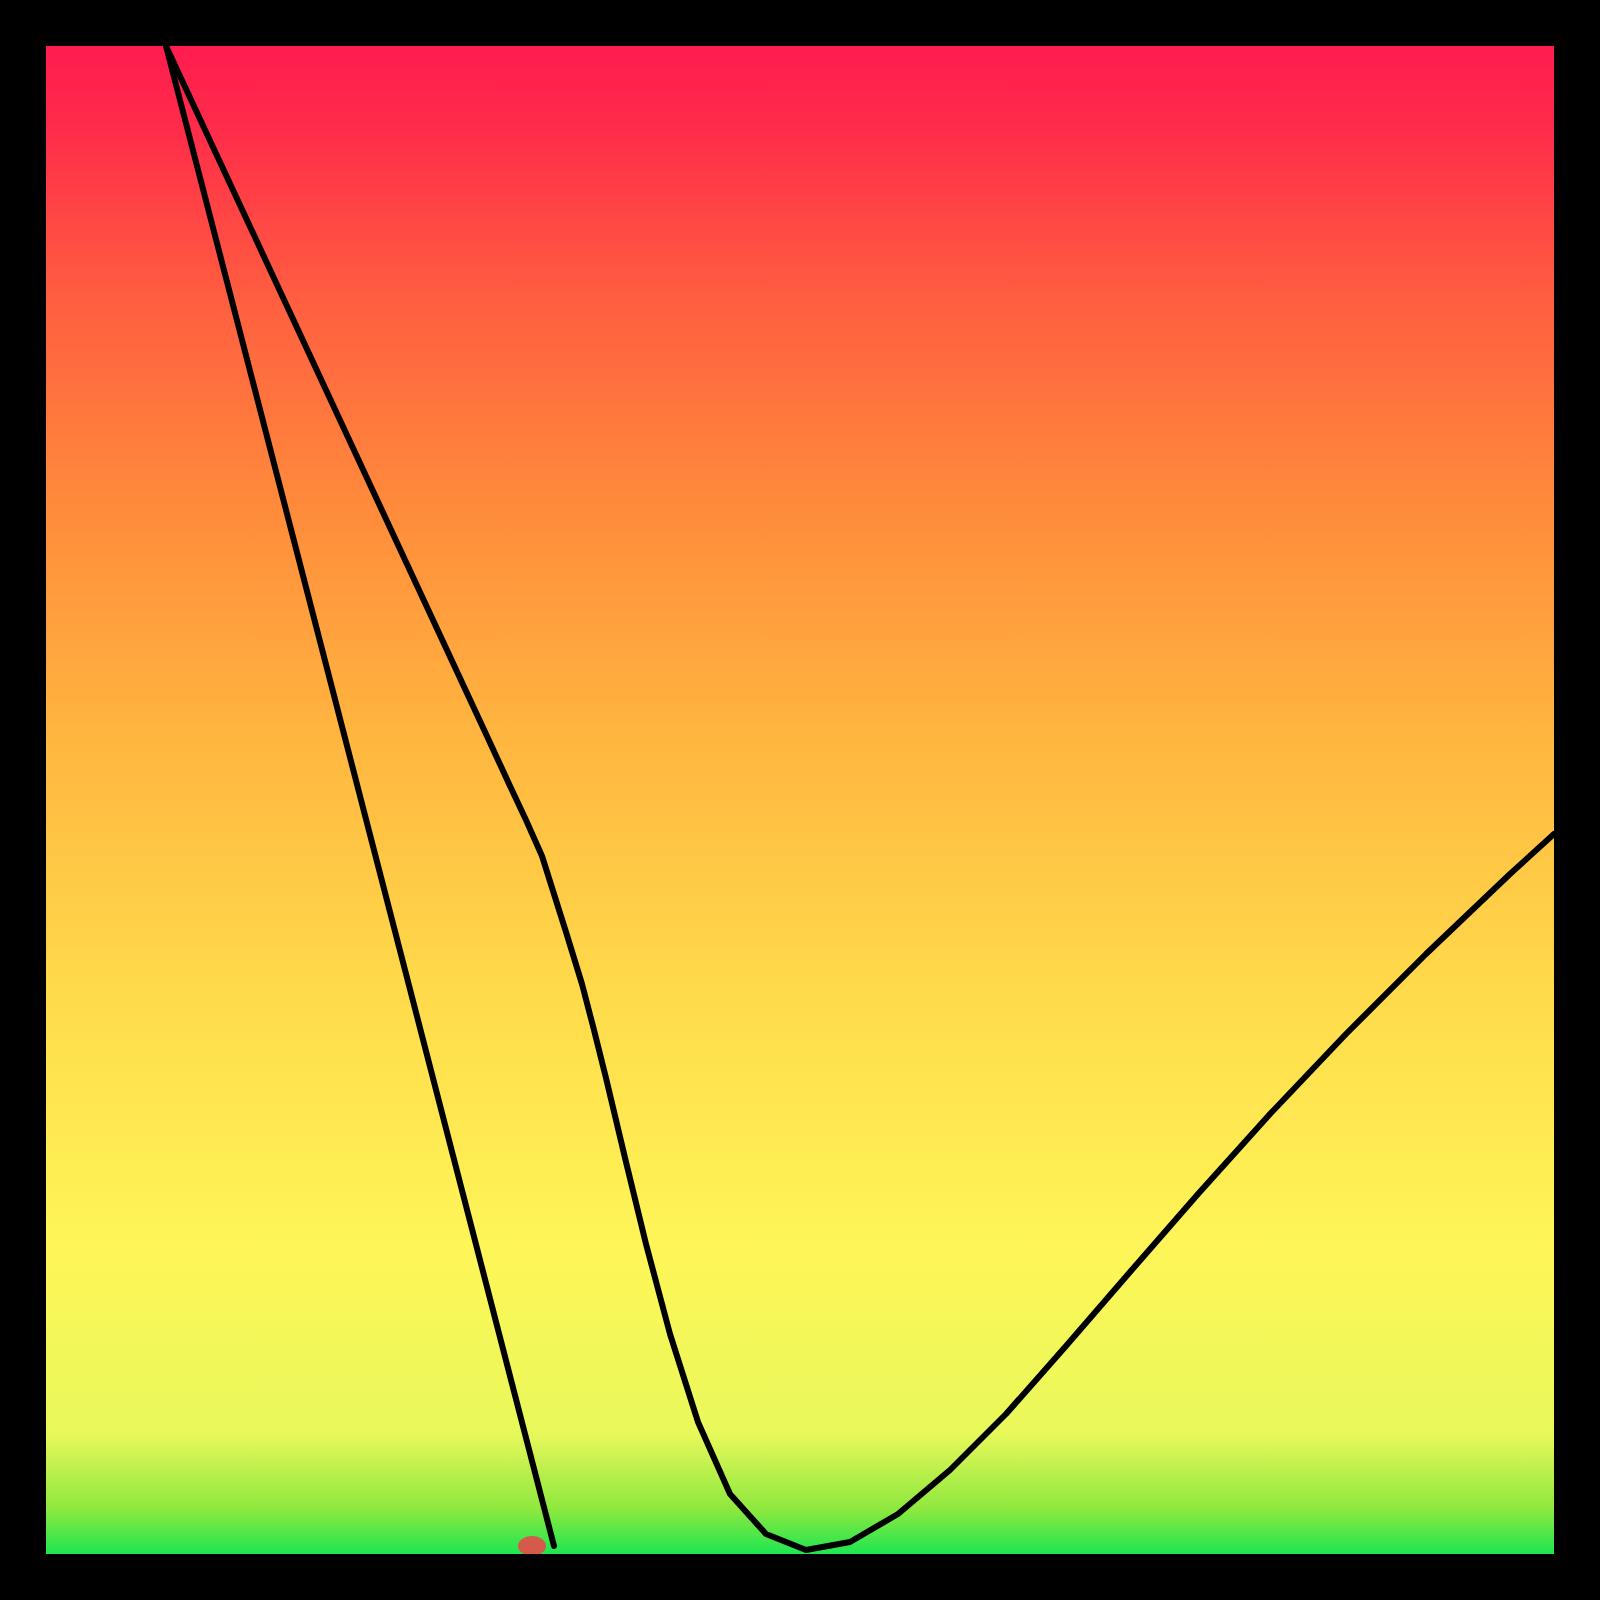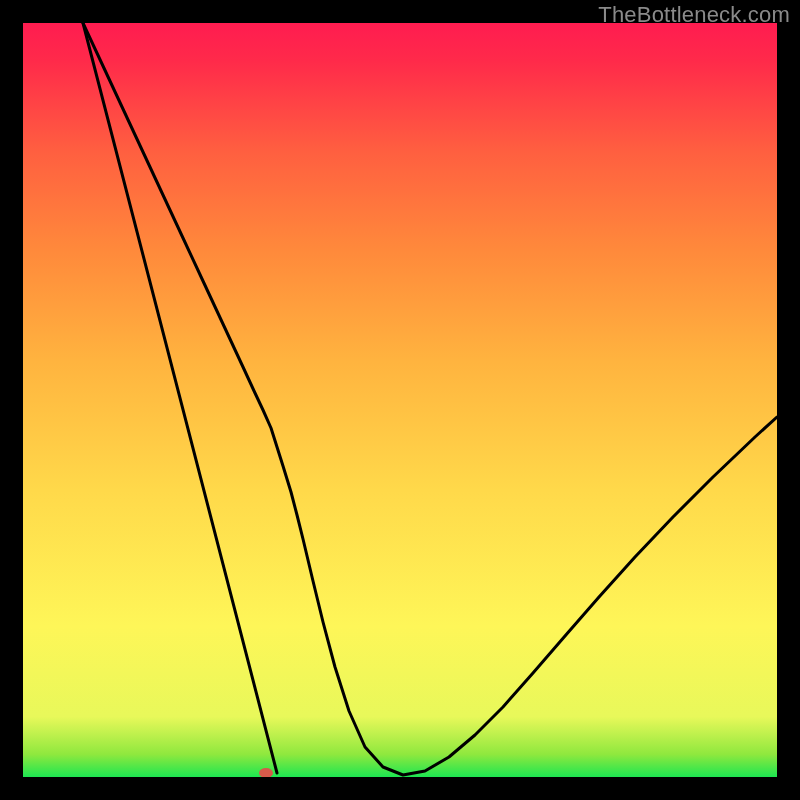--- a/index.html
+++ b/index.html
@@ -110,15 +110,14 @@
            L650,494
            L690,454
            L732,414
            L754,394"></path>
       <path class="curve-path" d="M60,0
            L254,750"></path>
       <ellipse class="marker" cx="243" cy="750" rx="7" ry="5"></ellipse>
     </svg>
   </div>
 
-  <div class="watermark">TheBottleneck.com</div>
 
 </div>
 
 </body></html>

